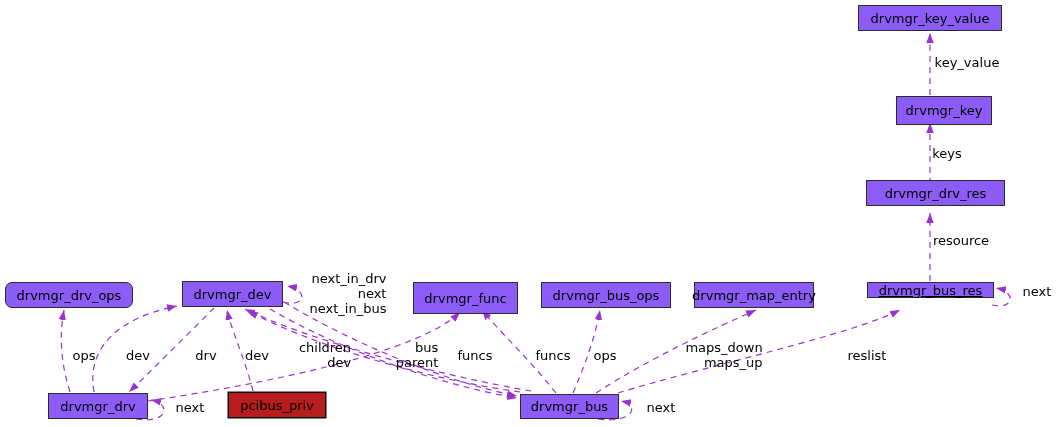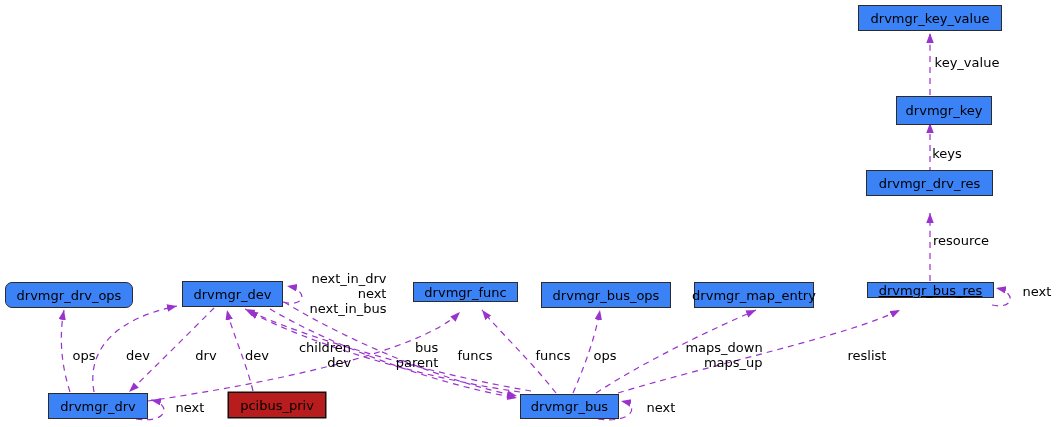--- a/index.html
+++ b/index.html
@@ -1,19 +1,19 @@
 <!DOCTYPE html>
 <html><head>
 <meta charset="utf-8">
 <style>
   html,body{margin:0;padding:0;background:#ffffff;}
   #canvas{position:relative;width:1056px;height:427px;background:#ffffff;overflow:hidden;
           font-family:"DejaVu Sans",sans-serif;}
   #edge-layer{position:absolute;left:0;top:0;}
-  .node{position:absolute;box-sizing:border-box;border:1px solid #2b2b2b;background:#3b82f6;
+  .node{position:absolute;box-sizing:border-box;border:1px solid #2b2b2b;background:#8b5cf6;
         display:flex;align-items:center;justify-content:center;
         font-size:13px;color:#000000;cursor:pointer;z-index:2;}
   .node.highlight{background:#b91c1c;border:1px solid #0f0f0f;box-shadow:0 0 0 0.5px #0f0f0f;}
   .edge-label{position:absolute;transform:translate(-50%,-50%);text-align:right;
               font-size:13px;line-height:15px;color:#000000;white-space:pre;z-index:1;}
 </style>
 </head>
 <body>
 
 <div id="canvas">
@@ -62,23 +62,23 @@
     <div class="edge-label" style="left: 724px; top: 355px;">maps_down
 maps_up</div>
     <div class="edge-label" style="left: 867px; top: 355px;">reslist</div>
     <div class="edge-label" style="left: 661px; top: 407px;">next</div>
     <div class="edge-label" style="left: 1037px; top: 291px;">next</div>
     <div class="edge-label" style="left: 961px; top: 240px;">resource</div>
     <div class="edge-label" style="left: 947px; top: 153px;">keys</div>
     <div class="edge-label" style="left: 967px; top: 62px;">key_value</div>
     <div class="node" style="left: 858px; top: 5px; width: 144px; height: 26px;">drvmgr_key_value</div>
     <div class="node" style="left: 882px; top: 96px; width: 96px; height: 29px; margin-left: 14px;">drvmgr_key</div>
-    <div class="node" style="left: 866px; top: 170px; width: 127px; height: 26px;">drvmgr_drv_res</div>
+    <div class="node" style="left: 866px; top: 180px; width: 139px; height: 26px;">drvmgr_drv_res</div>
     <div class="node" style="left: 867px; top: 282px; width: 127px; height: 16px; text-decoration: underline;">drvmgr_bus_res</div>
     <div class="node" style="left: 5px; top: 282px; width: 128px; height: 26px; border-radius: 7px;">drvmgr_drv_ops</div>
     <div class="node" style="left: 182px; top: 281px; width: 101px; height: 26px;">drvmgr_dev</div>
-    <div class="node" style="left: 413px; top: 282px; width: 105px; height: 20px;">drvmgr_func</div>
+    <div class="node" style="left: 413px; top: 282px; width: 105px; height: 32px;">drvmgr_func</div>
     <div class="node" style="left: 541px; top: 282px; width: 130px; height: 26px;">drvmgr_bus_ops</div>
     <div class="node" style="left: 694px; top: 282px; width: 120px; height: 26px;">drvmgr_map_entry</div>
     <div class="node" style="left: 48px; top: 393px; width: 100px; height: 26px;">drvmgr_drv</div>
     <div class="node highlight" style="left: 228px; top: 392px; width: 98px; height: 26px;">pcibus_priv</div>
     <div class="node" style="left: 520px; top: 394px; width: 99px; height: 25px;">drvmgr_bus</div>
   </div>
 
 </body></html>

